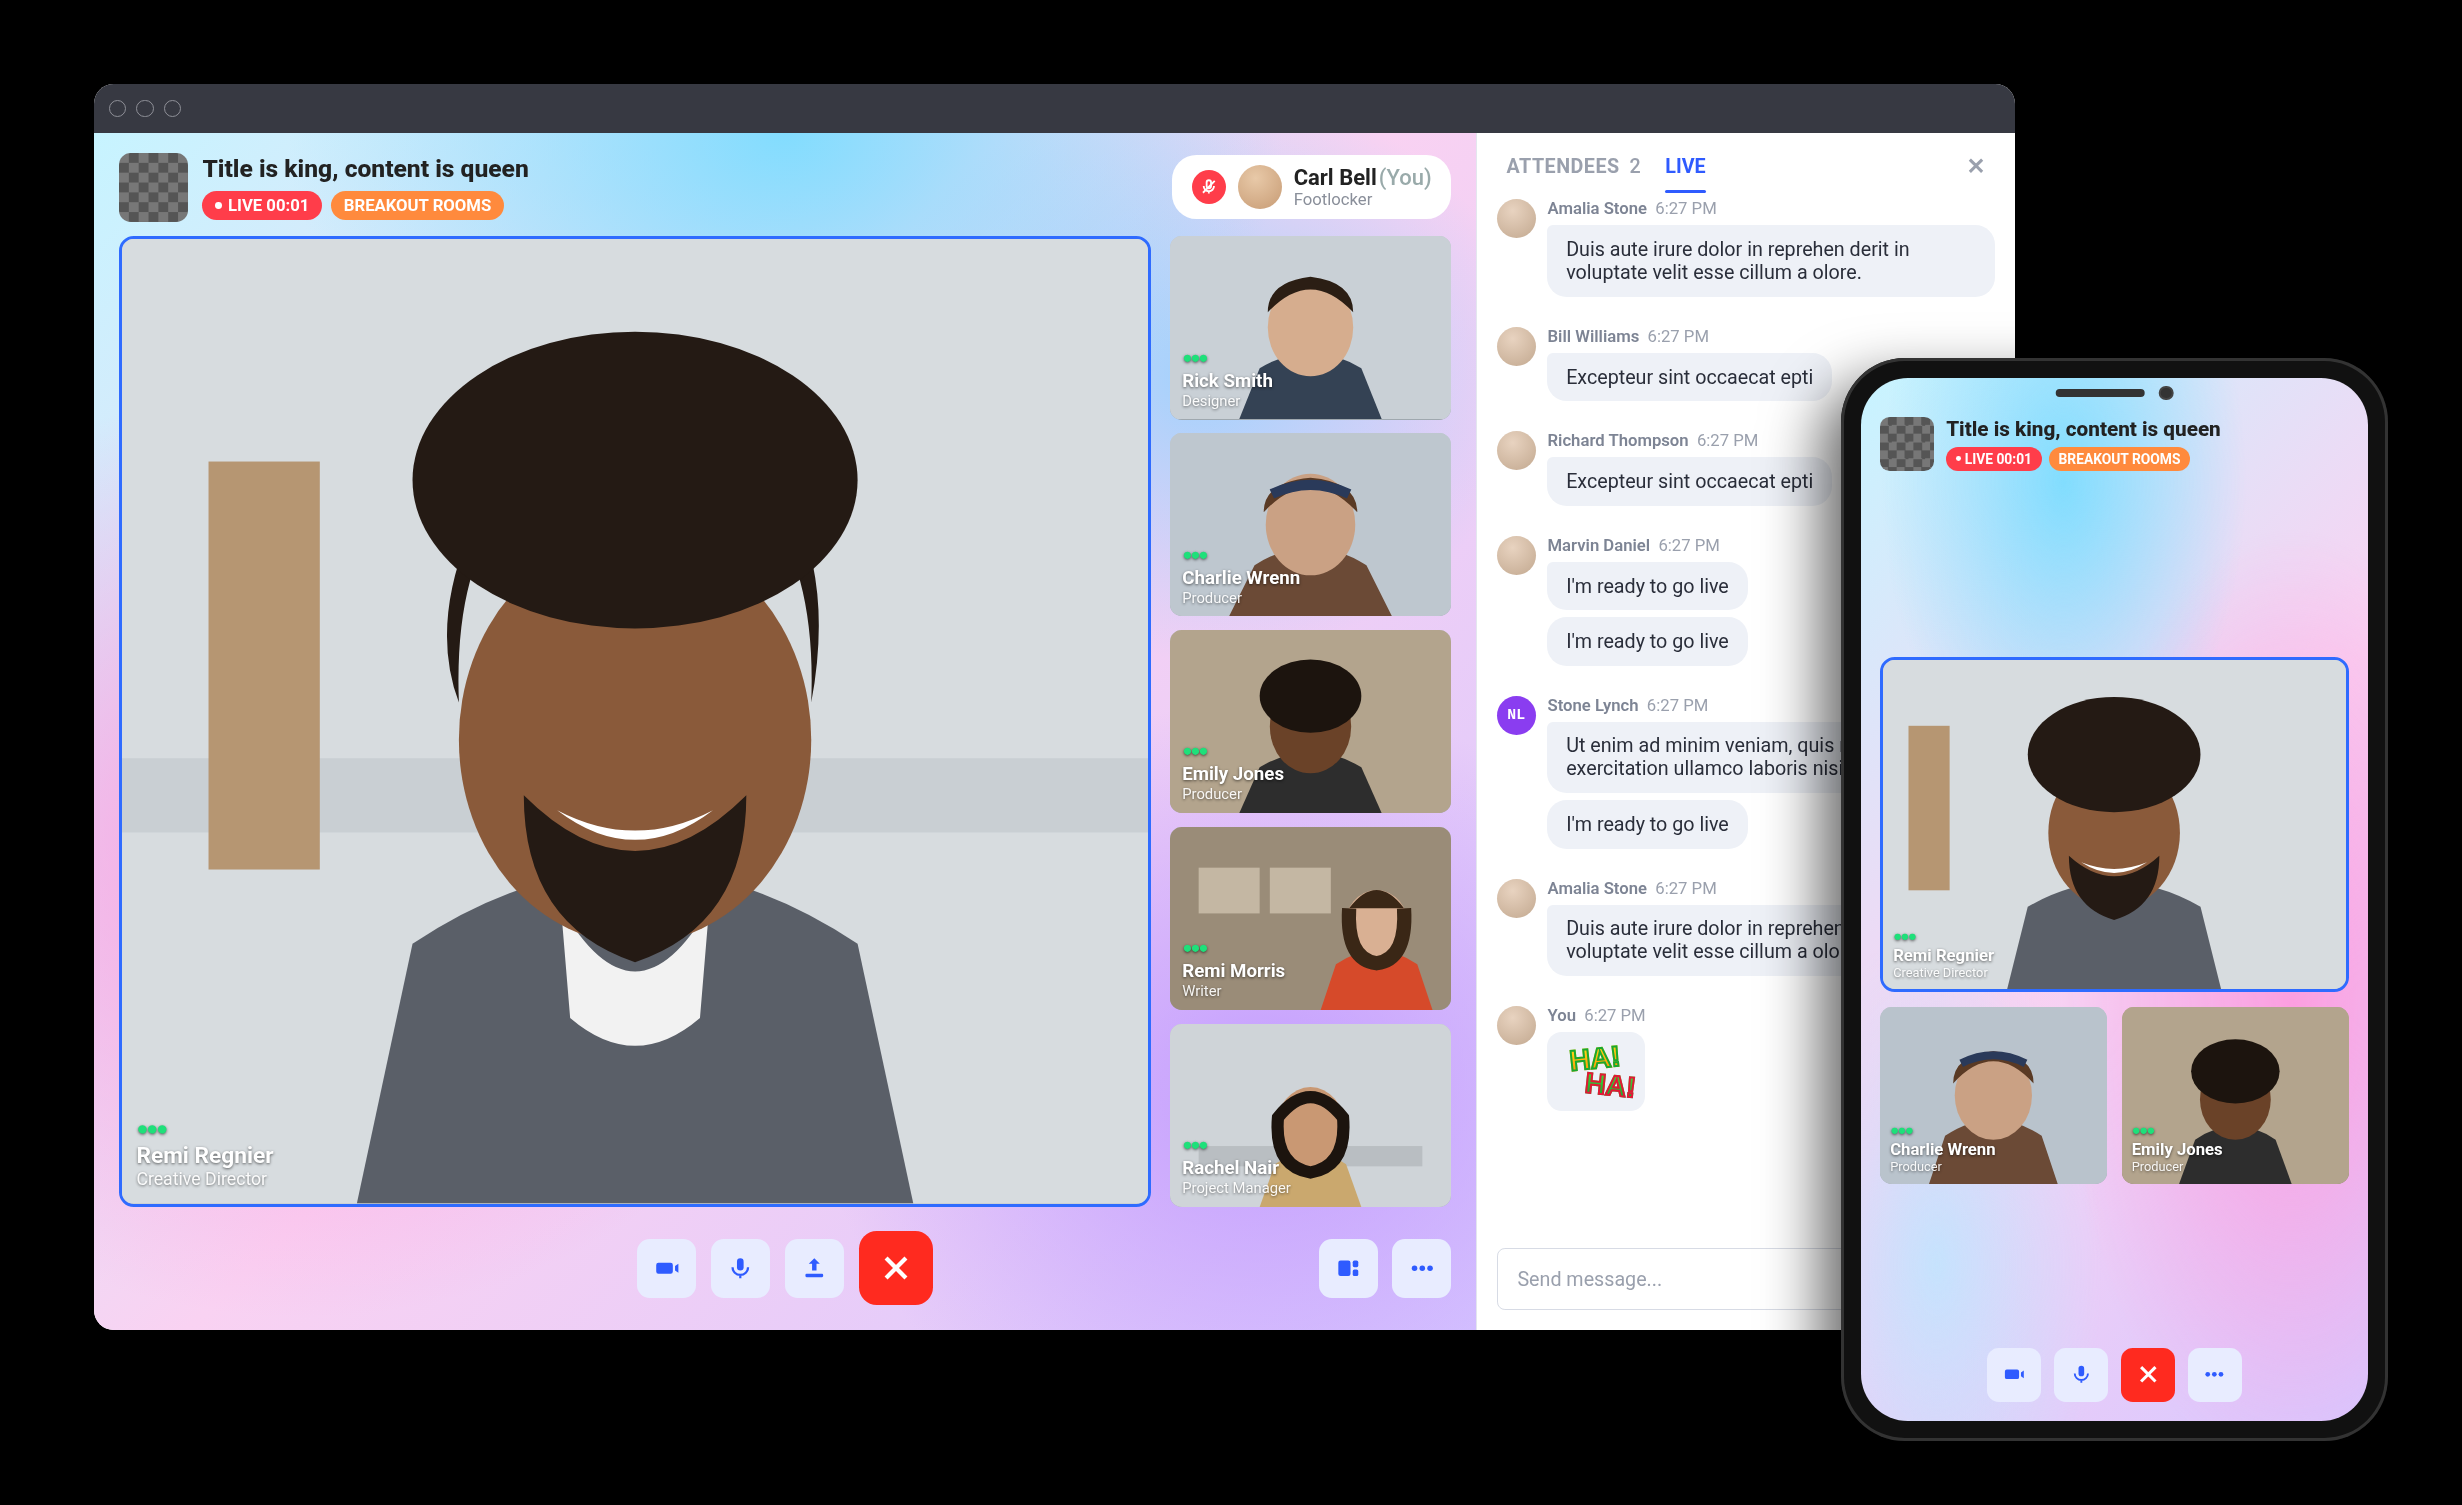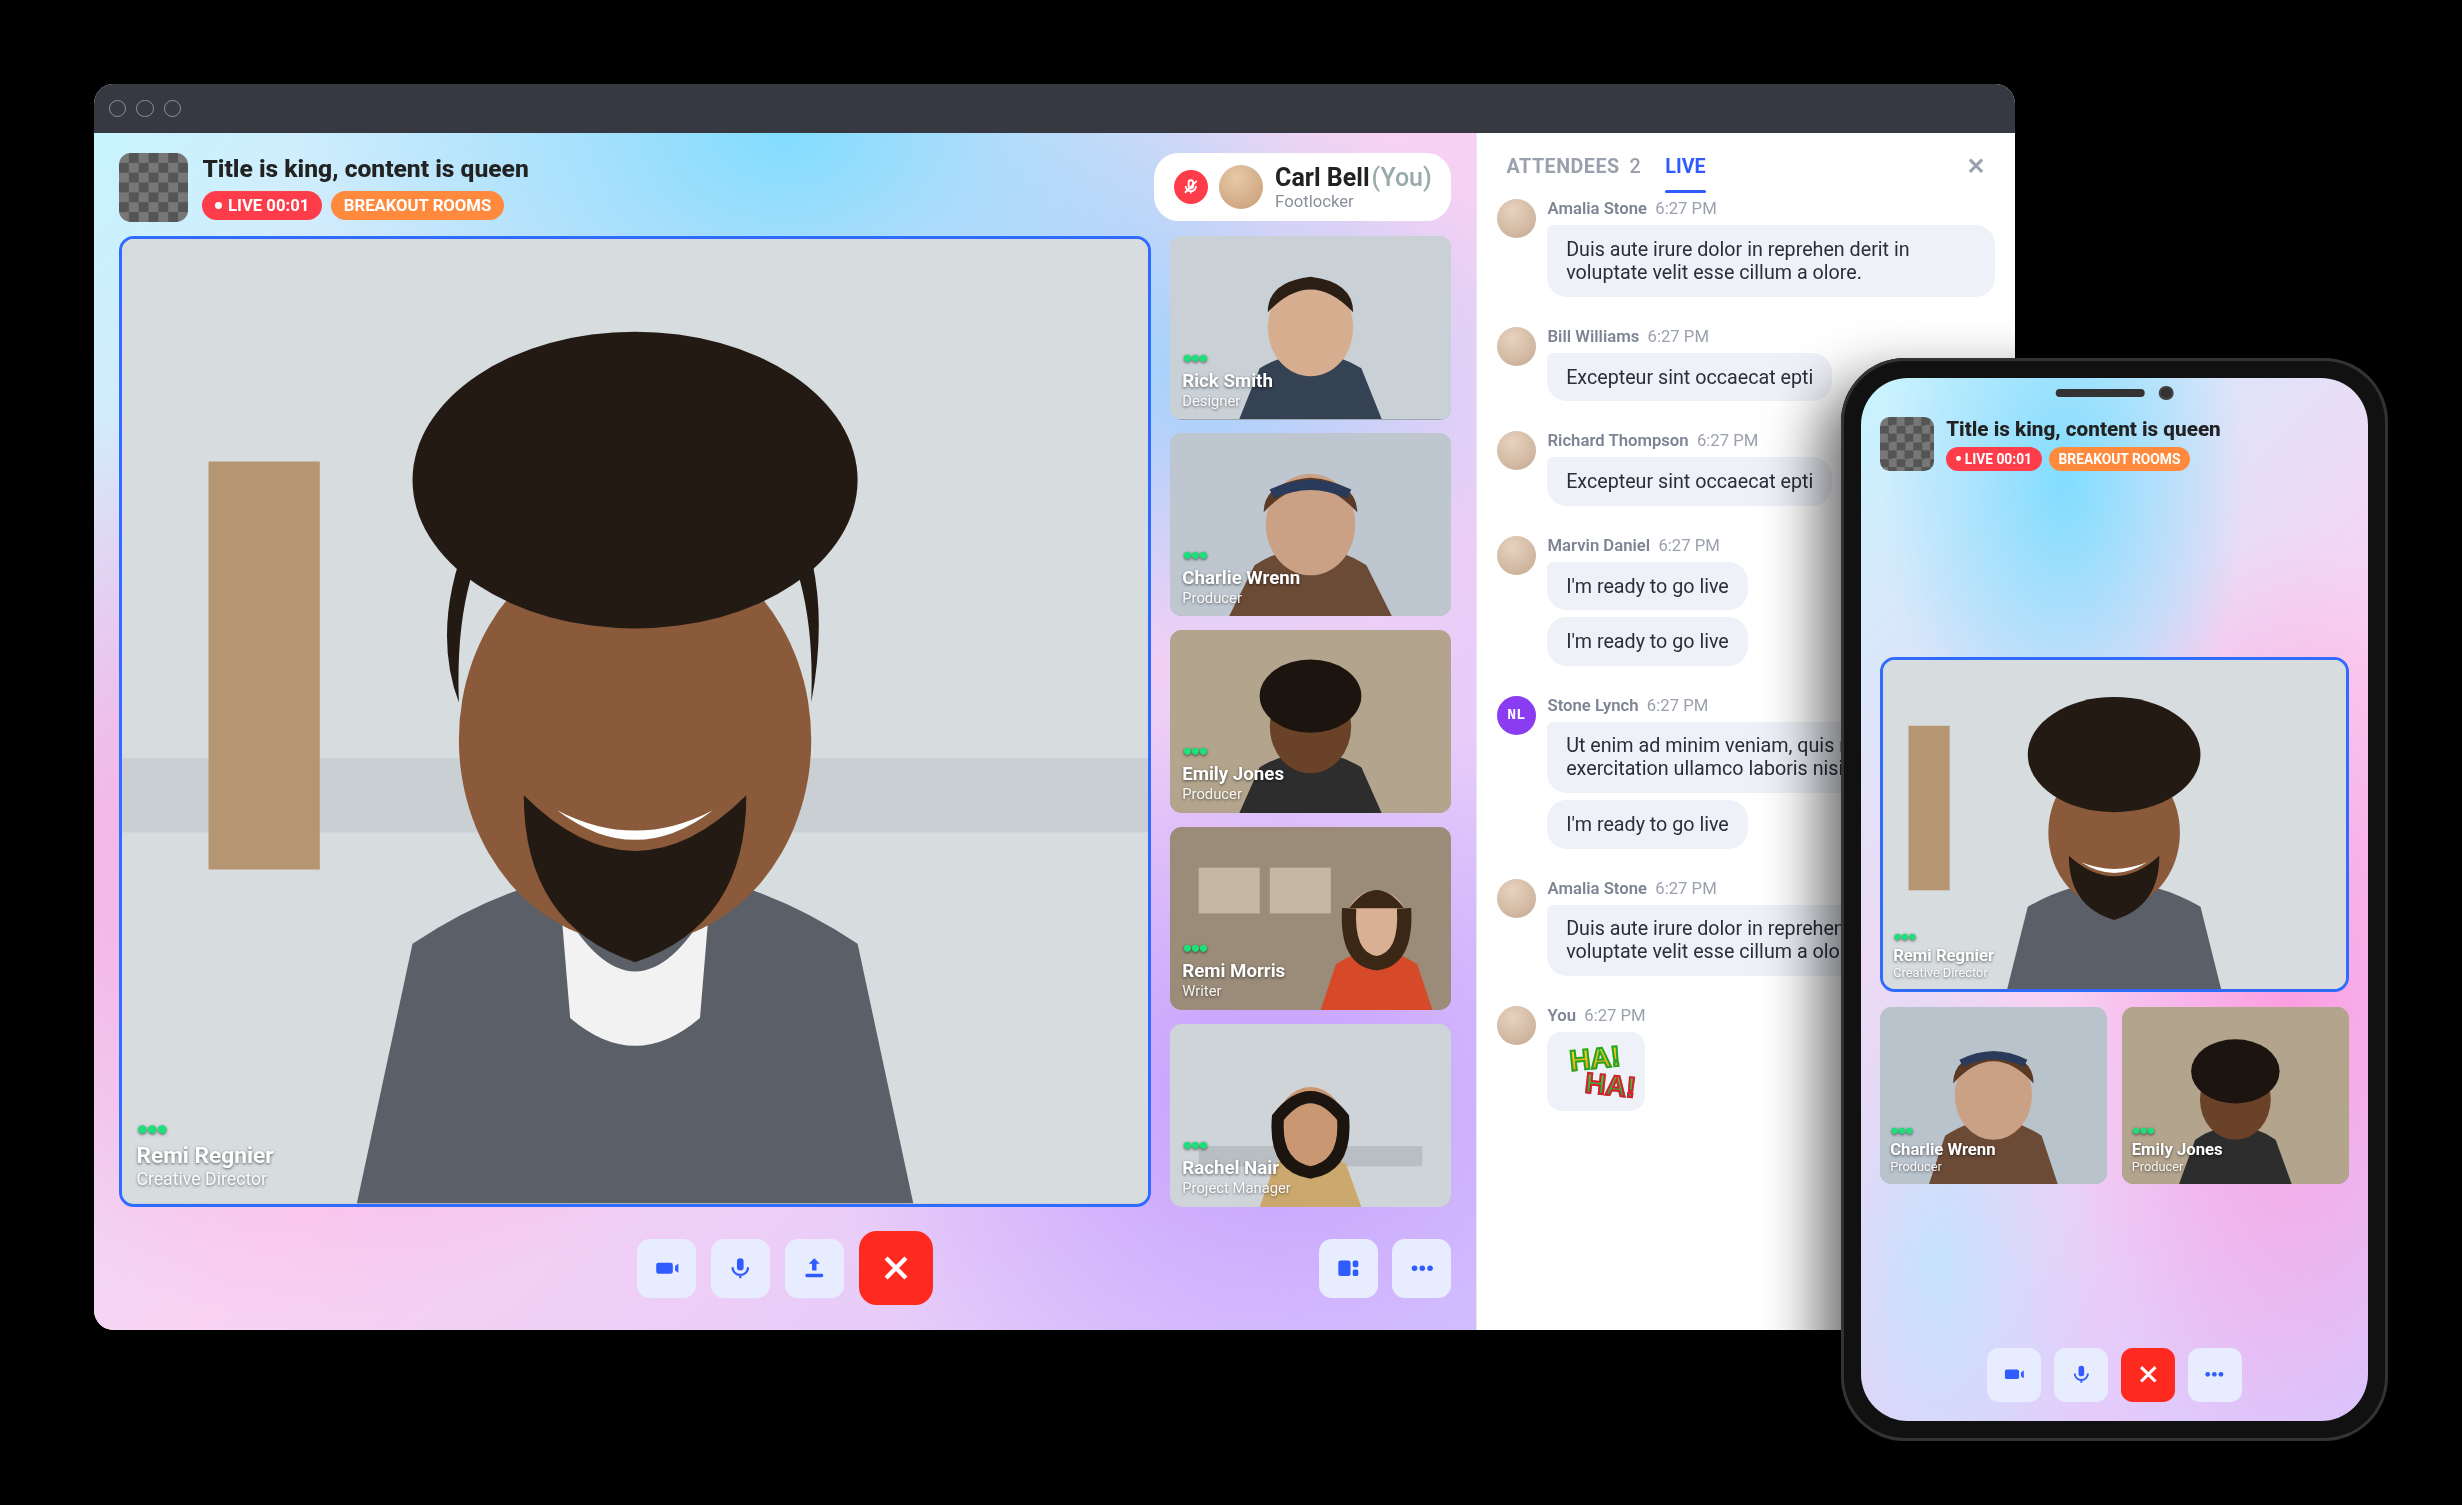--- a/index.html
+++ b/index.html
@@ -79,21 +79,21 @@
   }
   .mic-muted {
     width: 34px; height: 34px; border-radius: 50%;
     background: #ff3d4a; display: flex; align-items: center; justify-content: center;
     color: #fff;
   }
   .self-av {
     width: 44px; height: 44px; border-radius: 50%;
     background: radial-gradient(circle at 40% 30%, #e8c9a8, #c79b74);
   }
-  .self-name { font-weight: 700; font-size: 25px; color: #222; }
+  .self-name { font-weight: 700; font-size: 22px; color: #222; }
   .self-you { color: #9aa; font-weight: 500; }
   .self-sub { font-size: 16.7px; color: #8a8f9a; }
   .video-grid {
     display: flex; gap: 19.7px; padding: 0 24.6px; flex: 1;
   }
   .main-tile {
     flex: 1;
     border: 3px solid #2f6bff;
     border-radius: 14.8px;
     position: relative;
@@ -472,20 +472,21 @@
             <div class="msg-av"></div>
             <div class="msg-col">
               <div class="msg-head"><span class="msg-author">You</span>&nbsp;&nbsp;<span>6:27 PM</span></div>
               <div class="sticker">
                 <span class="haha1">HA!</span>
                 <span class="haha2">HA!</span>
               </div>
             </div>
           </div>
         </div>
+      <div class="composer">Send message...</div>
     </div>
   </div>
 </div>
 
 <div class="phone">
   <div class="phone-top">
       <div class="speaker"></div>
       <div class="cam"></div>
     </div>
   <div class="phone-screen">

